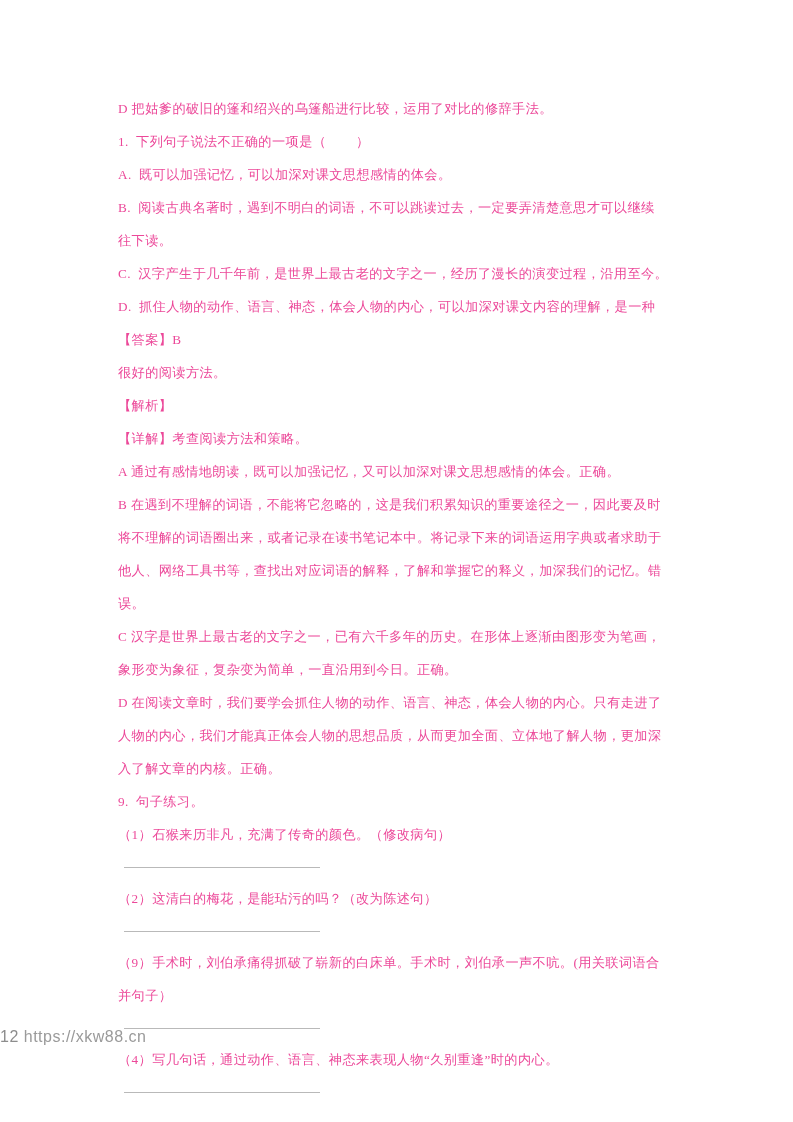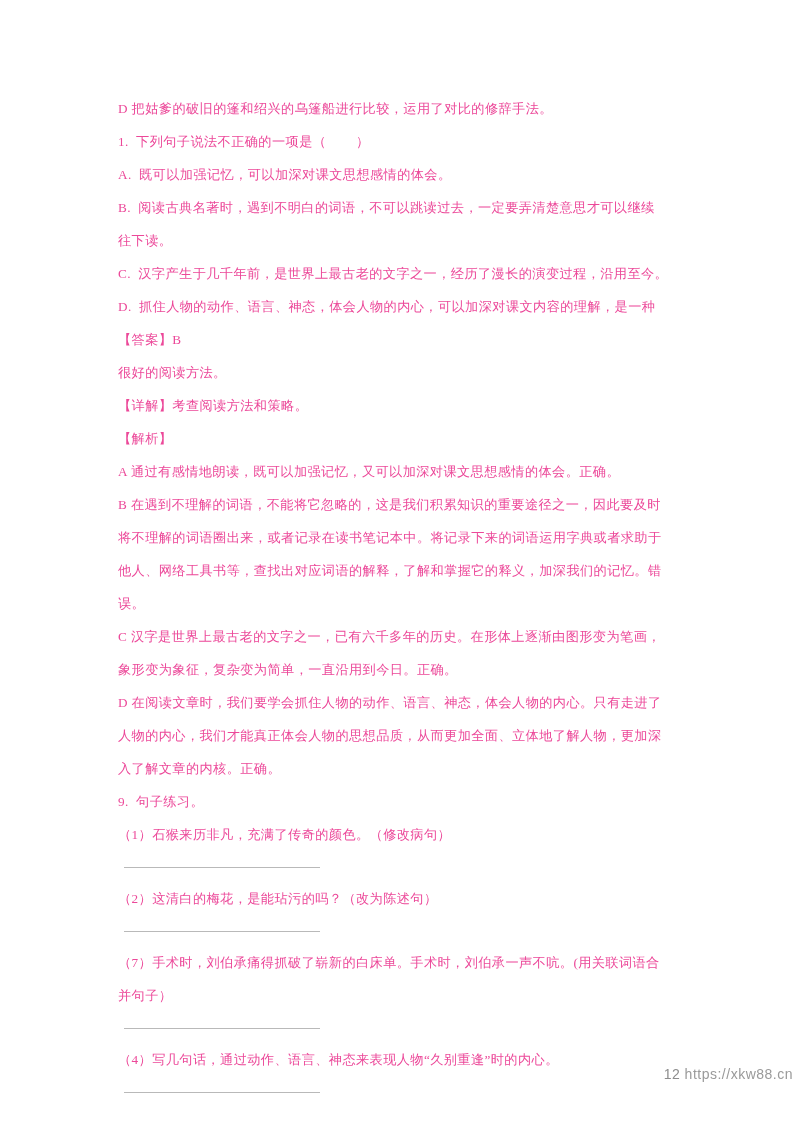--- a/index.html
+++ b/index.html
@@ -45,61 +45,61 @@
     left: 6px;
     top: 16px;
     width: 196px;
     height: 1px;
     background: #b9b9b9;
   }
   .blank-rule.med::before   { width: 196px; }
   .footer {
     position: absolute;
     left: 0;
-    top: 1066px;
+    top: 1028px;
     width: 793px;
-    text-align: right;
-    font-size: 14px;
+    text-align: left;
+    font-size: 16px;
     color: #9a9a9a;
     font-family: "Liberation Sans", sans-serif;
     letter-spacing: 0.5px;
   }
   .footer .num { color: #8d8d8d; }
 </style>
 </head>
 <body>
 
 <div class="page">
   <div class="content" id="body-container">
       <div class="line">D 把姑爹的破旧的篷和绍兴的乌篷船进行比较，运用了对比的修辞手法。</div>
       <div class="line">1.  下列句子说法不正确的一项是（        ）</div>
       <div class="line">A.  既可以加强记忆，可以加深对课文思想感情的体会。</div>
       <div class="line">B.  阅读古典名著时，遇到不明白的词语，不可以跳读过去，一定要弄清楚意思才可以继续</div>
       <div class="line">往下读。</div>
       <div class="line">C.  汉字产生于几千年前，是世界上最古老的文字之一，经历了漫长的演变过程，沿用至今。</div>
       <div class="line">D.  抓住人物的动作、语言、神态，体会人物的内心，可以加深对课文内容的理解，是一种</div>
       <div class="line">【答案】B</div>
       <div class="line">很好的阅读方法。</div>
+      <div class="line">【解析】</div>
       <div class="line">【详解】考查阅读方法和策略。</div>
-      <div class="line">【解析】</div>
       <div class="line">A 通过有感情地朗读，既可以加强记忆，又可以加深对课文思想感情的体会。正确。</div>
       <div class="line">B 在遇到不理解的词语，不能将它忽略的，这是我们积累知识的重要途径之一，因此要及时</div>
       <div class="line">将不理解的词语圈出来，或者记录在读书笔记本中。将记录下来的词语运用字典或者求助于</div>
       <div class="line">他人、网络工具书等，查找出对应词语的解释，了解和掌握它的释义，加深我们的记忆。错误。</div>
       <div class="line">C 汉字是世界上最古老的文字之一，已有六千多年的历史。在形体上逐渐由图形变为笔画，</div>
       <div class="line">象形变为象征，复杂变为简单，一直沿用到今日。正确。</div>
       <div class="line">D 在阅读文章时，我们要学会抓住人物的动作、语言、神态，体会人物的内心。只有走进了</div>
       <div class="line">人物的内心，我们才能真正体会人物的思想品质，从而更加全面、立体地了解人物，更加深</div>
       <div class="line">入了解文章的内核。正确。</div>
       <div class="line">9.  句子练习。</div>
       <div class="line">（1）石猴来历非凡，充满了传奇的颜色。（修改病句）</div>
       <div class="blank-rule med"></div>
       <div class="line">（2）这清白的梅花，是能玷污的吗？（改为陈述句）</div>
       <div class="blank-rule med"></div>
-      <div class="line">（7）手术时，刘伯承痛得抓破了崭新的白床单。手术时，刘伯承一声不吭。(用关联词语合</div>
+      <div class="line">（9）手术时，刘伯承痛得抓破了崭新的白床单。手术时，刘伯承一声不吭。(用关联词语合</div>
       <div class="line">并句子）</div>
       <div class="blank-rule med"></div>
       <div class="line">（4）写几句话，通过动作、语言、神态来表现人物“久别重逢”时的内心。</div>
       <div class="blank-rule med"></div>
     </div>
 
   <div class="footer">
     <span class="num">12</span>
     <span>https://xkw88.cn</span>
   </div>

